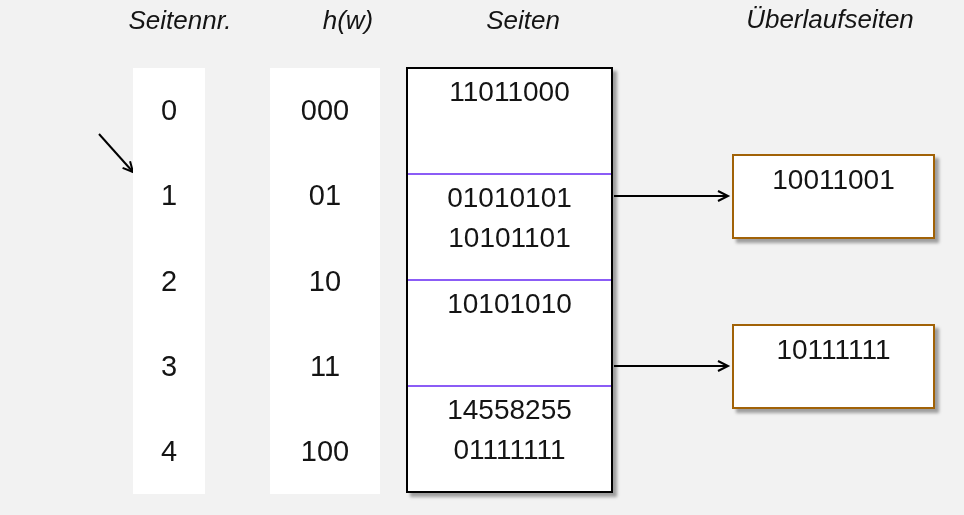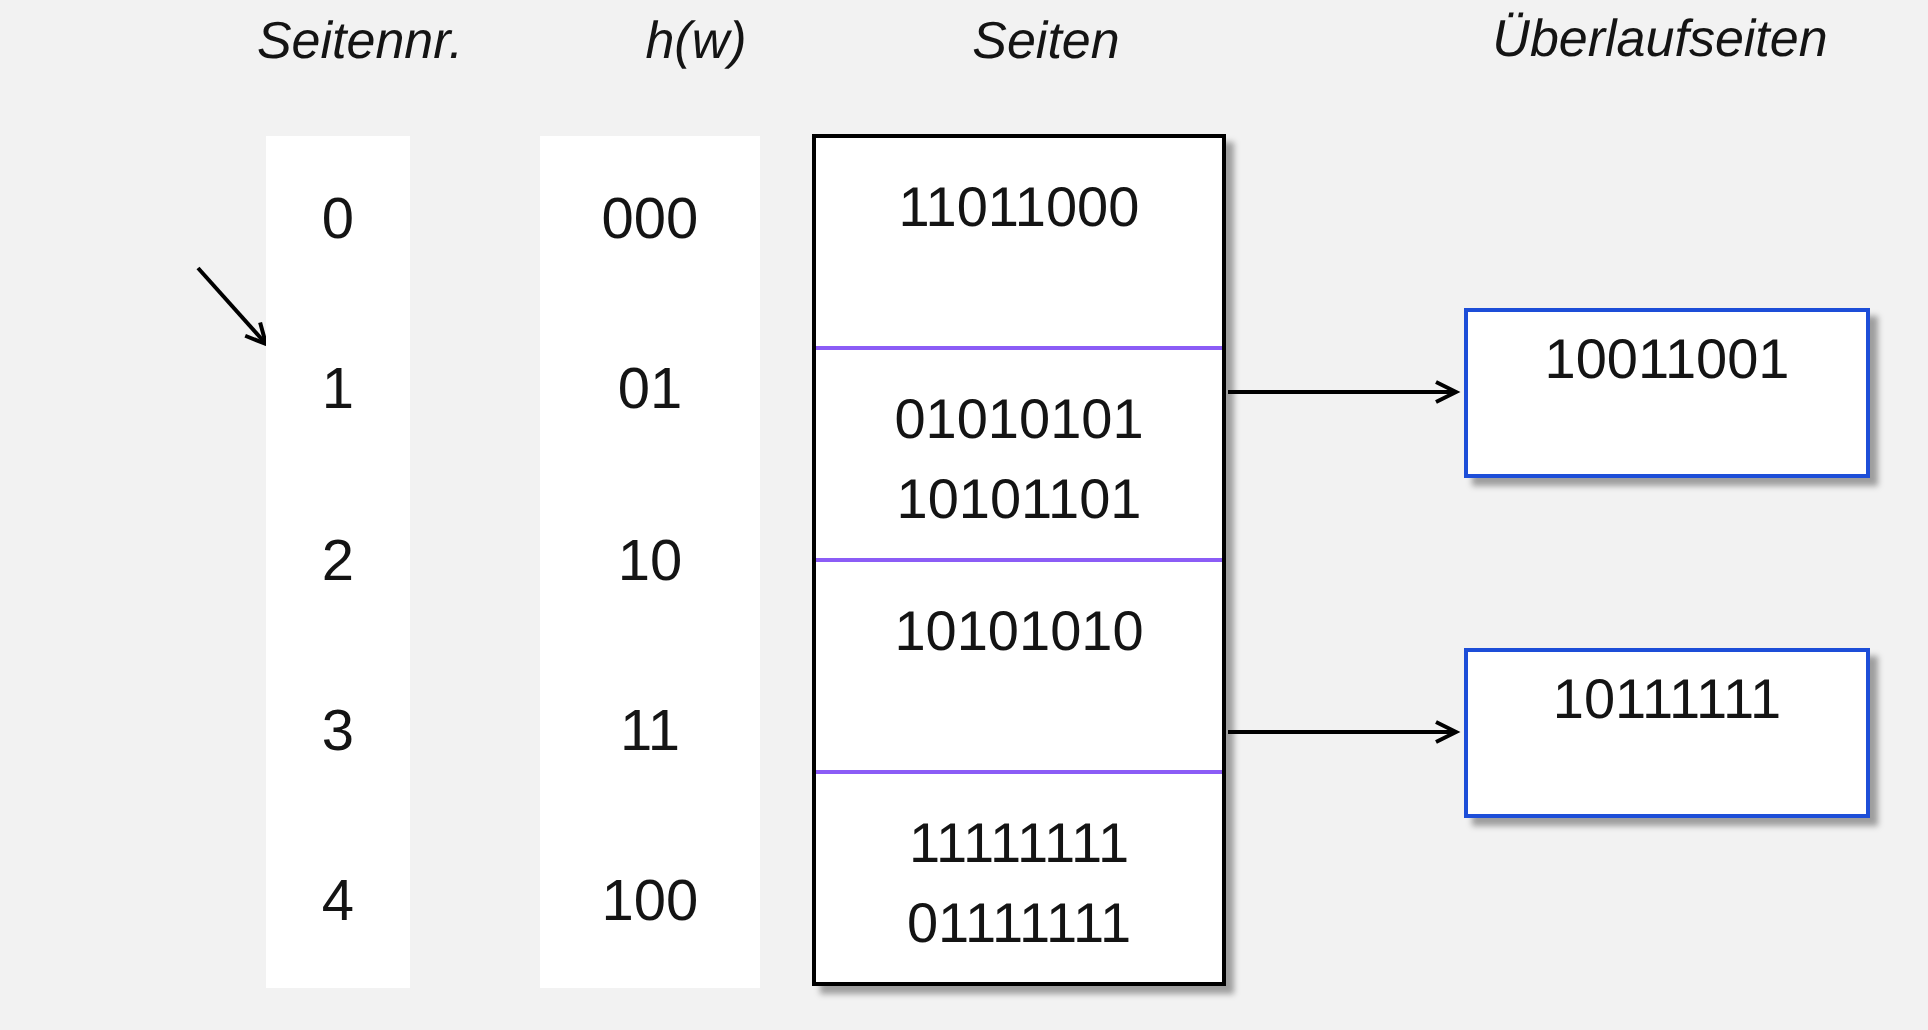--- a/index.html
+++ b/index.html
@@ -66,34 +66,34 @@
     height: 426px;
     background: #ffffff;
     border: 2px solid #000;
     box-shadow: 4px 4px 3px rgba(0,0,0,0.35);
     display: flex;
     flex-direction: column;
   }
   .bucket-row {
     flex: 1;
     text-align: center;
-    padding-top: 15px;
+    padding-top: 3px;
     font-size: 28px;
     font-weight: 500;
     line-height: 40px;
   }
   .bucket-row + .bucket-row { border-top: 2px solid #8b5cf6; }
 
   .overflow-box {
     position: absolute;
     left: 732px;
     width: 203px;
     height: 85px;
     background: #ffffff;
-    border: 2px solid #1d4ed8;
+    border: 2px solid #a16207;
     box-shadow: 4px 4px 3px rgba(0,0,0,0.35);
     text-align: center;
     padding-top: 5px;
     font-size: 28px;
     font-weight: 500;
     line-height: 38px;
   }
   #overflow-1 { top: 154px; }
   #overflow-3 { top: 324px; }
 
@@ -148,21 +148,21 @@
       <div></div>
     </div>
     <div class="bucket-row">
       <div>01010101</div>
       <div>10101101</div>
     </div>
     <div class="bucket-row">
       <div>10101010</div>
     </div>
     <div class="bucket-row">
-      <div>11111111</div>
+      <div>14558255</div>
       <div>01111111</div>
     </div>
   </div>
 
   <div class="overflow-box" id="overflow-1">
     <div>10011001</div>
   </div>
   <div class="overflow-box" id="overflow-3">
     <div>10111111</div>
   </div>

